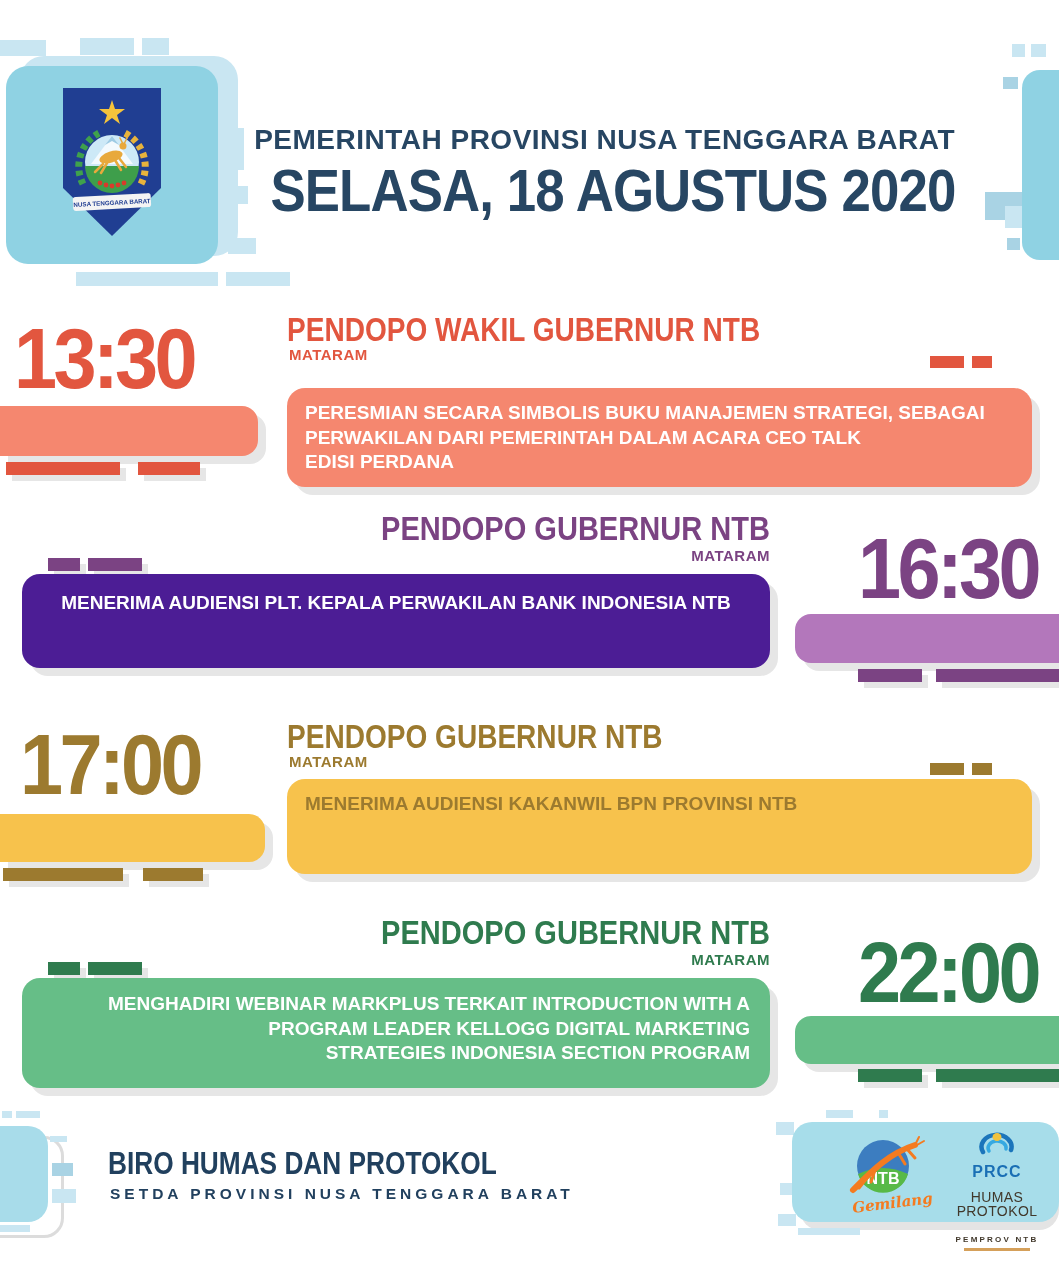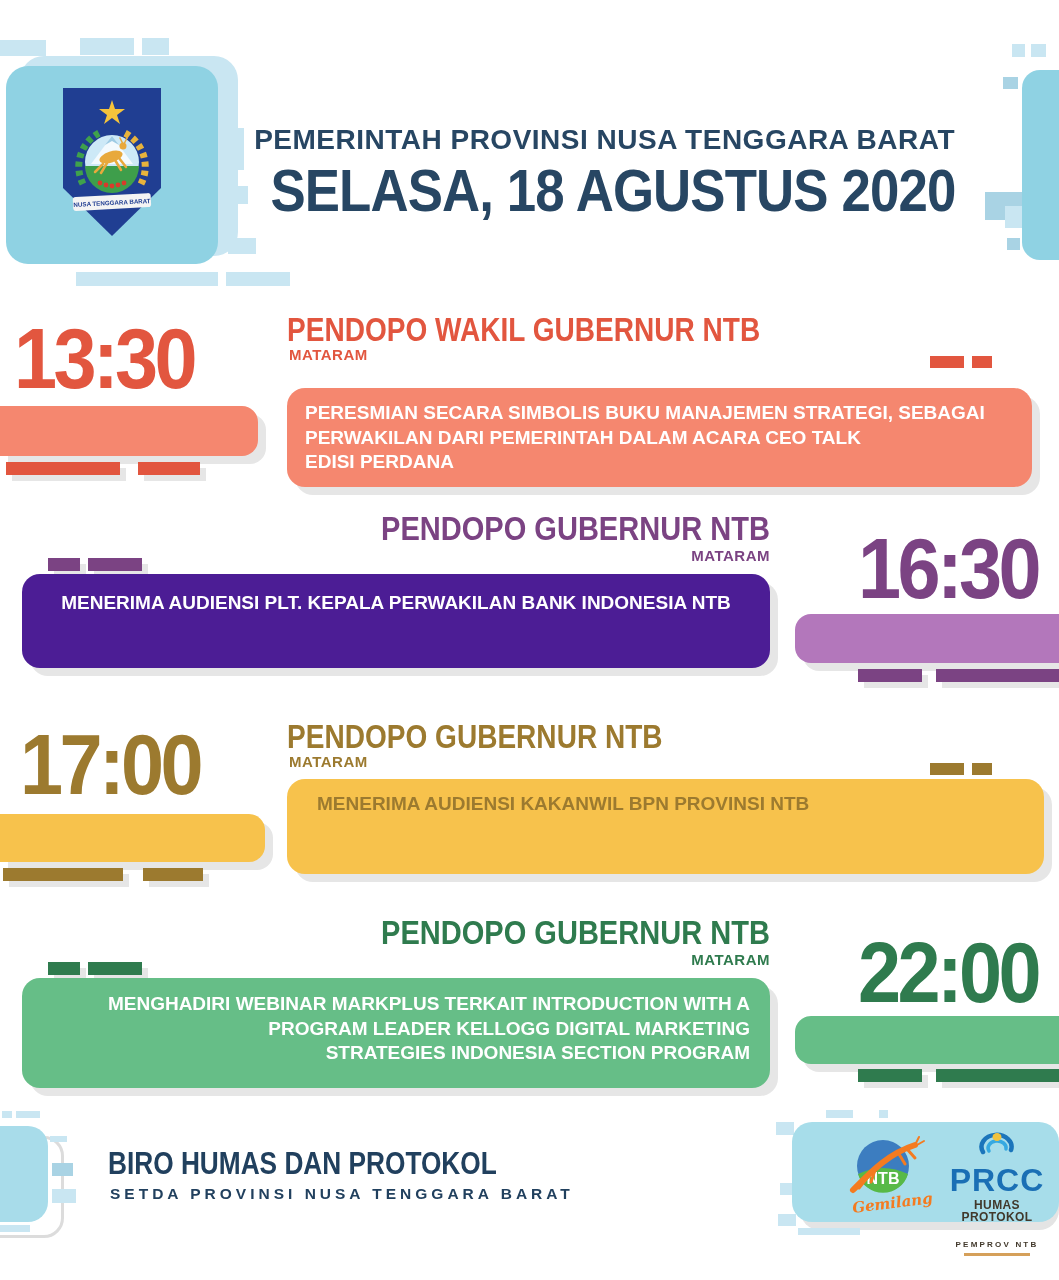--- a/index.html
+++ b/index.html
@@ -89,22 +89,22 @@
   
   .fl-ghost{left:-18px;top:1136px;width:76px;height:96px;border-radius:20px;border:3px solid #DCDCDC;background:#fff;}
   .fl-square{left:-28px;top:1126px;width:76px;height:96px;border-radius:20px;background:#A8DCEA;}
   .f-org{position:absolute;left:108px;top:1147px;font-size:32px;font-weight:bold;color:#21405E;
          transform:scaleX(.82);transform-origin:left;line-height:1;}
   .f-sub{position:absolute;left:110px;top:1186px;font-size:15.5px;font-weight:bold;color:#21405E;letter-spacing:4px;line-height:1;}
   .fr-ghost{left:800px;top:1130px;width:259px;height:100px;border-radius:20px;background:#E4E4E4;}
   .fr-box{left:792px;top:1122px;width:267px;height:100px;border-radius:20px;background:#A7DDEA;}
   .gemilang{left:845px;top:1132px;}
   .prcc{position:absolute;left:945px;top:1128px;width:104px;text-align:center;line-height:1;}
-  .prcc-name{font-size:32px;font-weight:bold;color:#1A6FB5;letter-spacing:1px;margin-top:1px;}
-  .prcc-l1{font-size:12px;font-weight:bold;color:#41382B;margin-top:3px;letter-spacing:.4px;}
+  .prcc-name{font-size:16px;font-weight:bold;color:#1A6FB5;letter-spacing:1px;margin-top:1px;}
+  .prcc-l1{font-size:14px;font-weight:normal;color:#41382B;margin-top:10px;letter-spacing:.4px;}
   .prcc-l2{font-size:8px;font-weight:bold;color:#41382B;margin-top:18px;letter-spacing:2.2px;}
   .prcc-tag{width:66px;height:3px;background:#D5A05A;margin:4px auto 0;}
 </style>
 </head>
 <body>
 
 <div class="poster">
 
   <div class="deco sky-pale" style="left:0;top:40px;width:46px;height:16px;"></div>
   <div class="deco sky-pale" style="left:80px;top:38px;width:54px;height:17px;"></div>
@@ -194,21 +194,21 @@
 
   <div>
     <div class="time t-left ev2-time" style="color: rgb(156, 122, 47);">17:00</div>
     <div class="tbar bar-right ev2-bar" style="background-color: rgb(247, 194, 76);"></div>
     <div class="dash ev2-d1" style="background-color: rgb(156, 122, 47);"></div>
     <div class="dash ev2-d2" style="background-color: rgb(156, 122, 47);"></div>
     <div class="venue v-left ev2-venue" style="color: rgb(156, 122, 47);">PENDOPO GUBERNUR NTB</div>
     <div class="city ev2-city" style="color: rgb(156, 122, 47);">MATARAM</div>
     <div class="mini ev2-m1" style="background-color: rgb(156, 122, 47);"></div>
     <div class="mini ev2-m2" style="background-color: rgb(156, 122, 47);"></div>
-    <div class="evbox ev2-box" style="background-color: rgb(247, 194, 76); padding-left: 12px;">
+    <div class="evbox ev2-box" style="background-color: rgb(247, 194, 76);">
       <div class="desc ev2-desc" style="color: rgb(156, 122, 47);">MENERIMA AUDIENSI KAKANWIL BPN PROVINSI NTB</div>
     </div>
   </div>
 
   <div>
     <div class="venue v-right ev3-venue" style="color: rgb(47, 123, 78);">PENDOPO GUBERNUR NTB</div>
     <div class="city ev3-city" style="color: rgb(47, 123, 78);">MATARAM</div>
     <div class="dash ev3-d1" style="background-color: rgb(47, 123, 78);"></div>
     <div class="dash ev3-d2" style="background-color: rgb(47, 123, 78);"></div>
     <div class="evbox ev3-box" style="background-color: rgb(102, 190, 135);">

